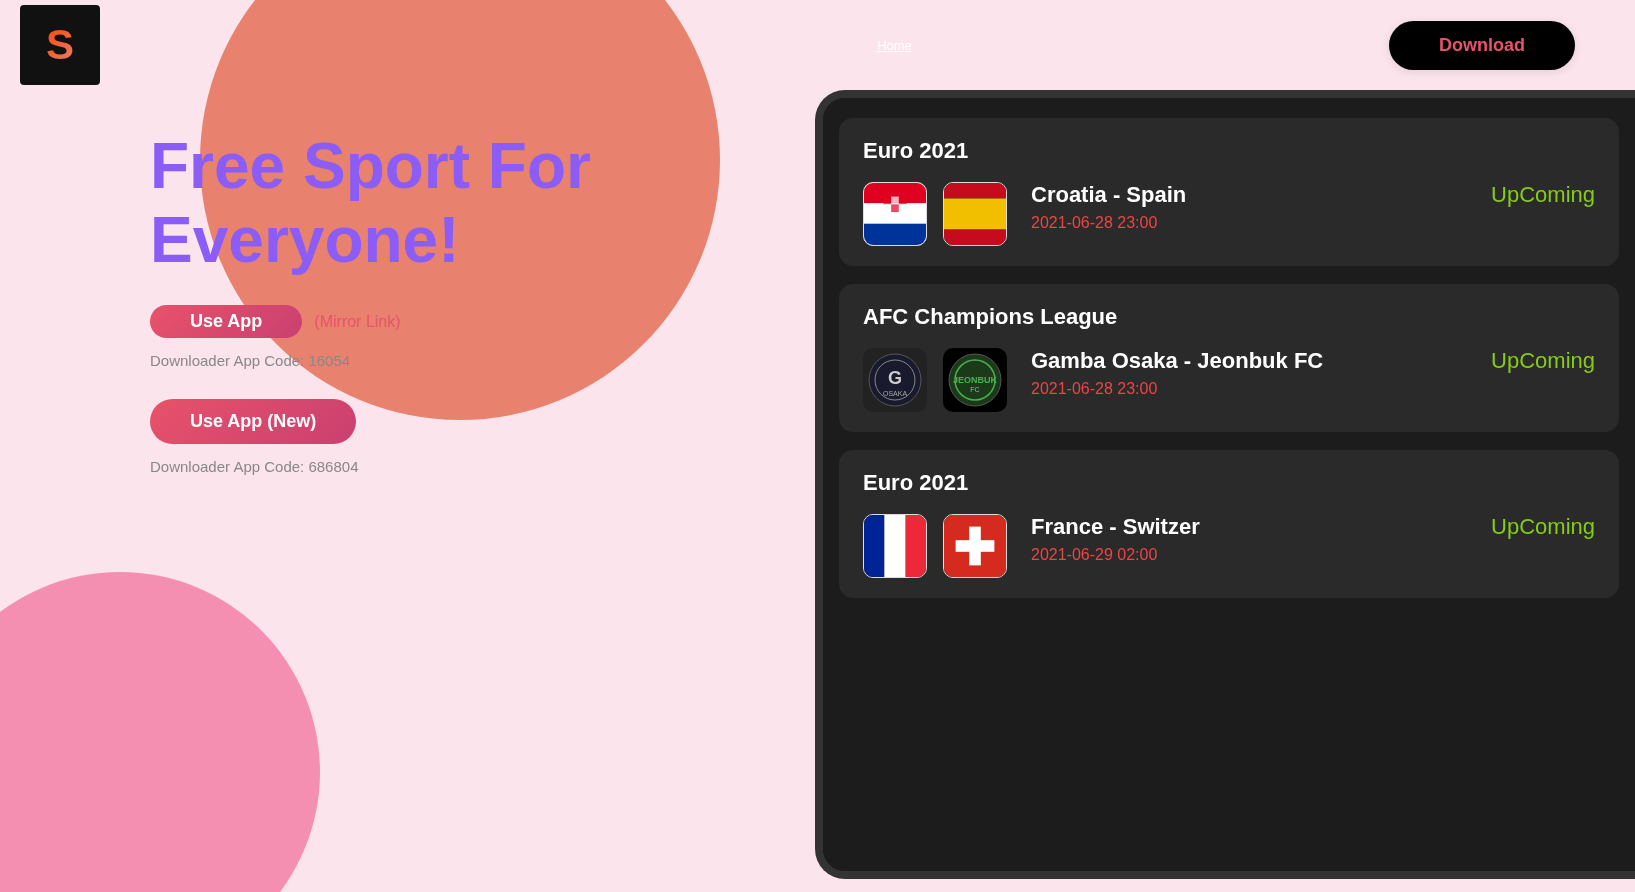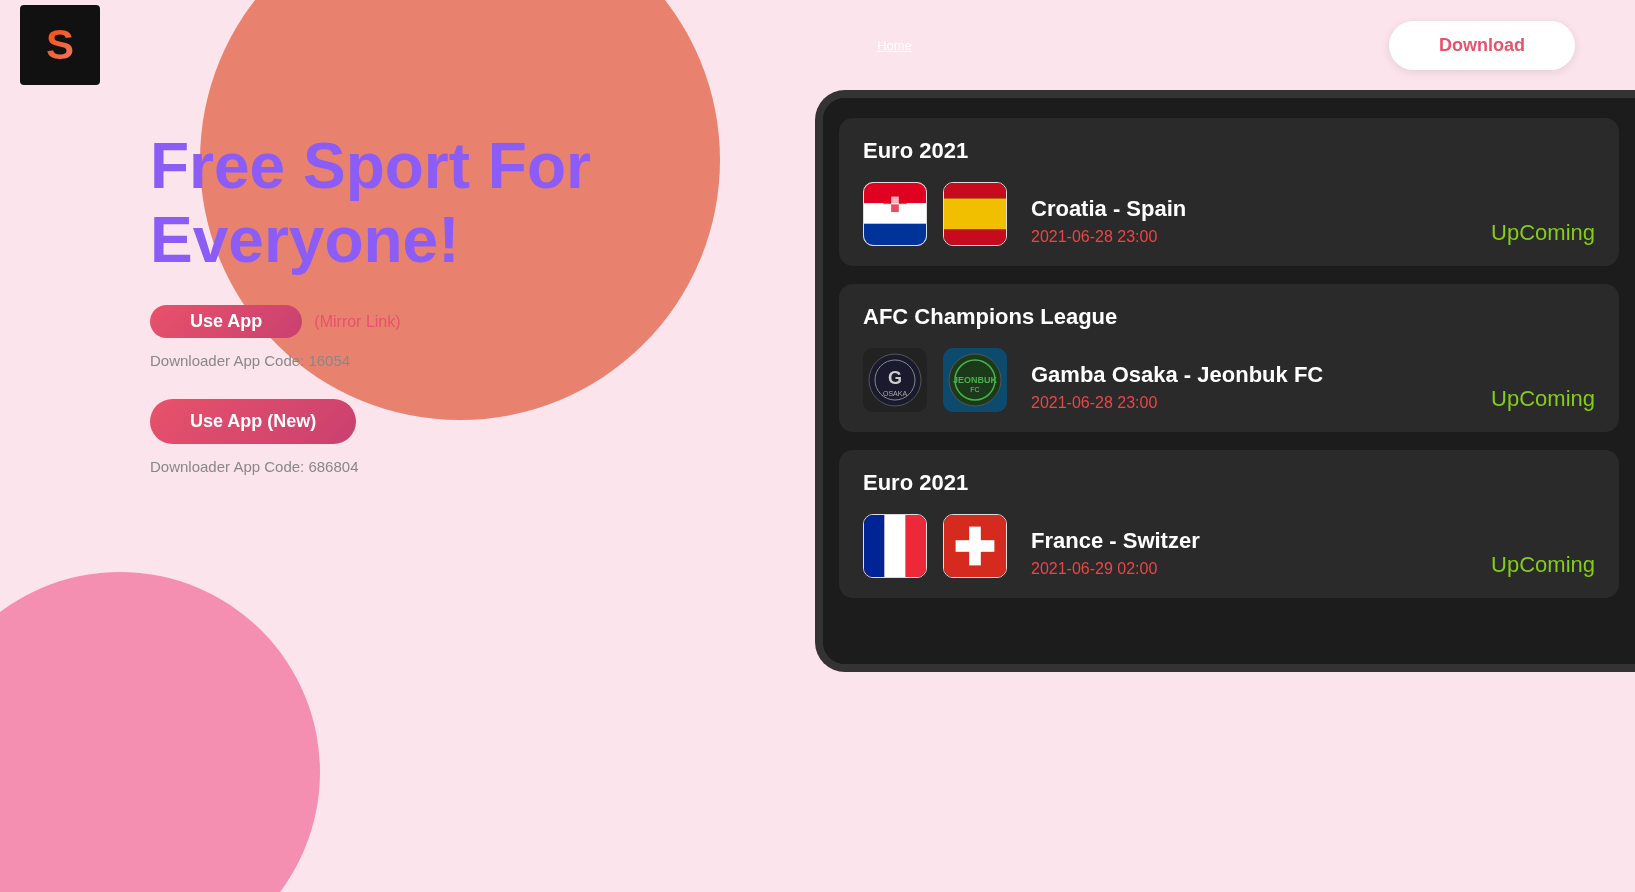--- a/index.html
+++ b/index.html
@@ -67,21 +67,21 @@
       margin-left: 300px;
     }
     .nav-link {
       font-size: 13px;
       color: #fff;
       text-decoration: underline;
       font-weight: 500;
       cursor: pointer;
     }
     .download-btn {
-      background: #ffffff;
+      background: #000000;
       border: none;
       border-radius: 40px;
       padding: 14px 50px;
       font-size: 18px;
       color: #e8526a;
       font-weight: 600;
       cursor: pointer;
       box-shadow: 0 2px 10px rgba(0,0,0,0.1);
     }
 
@@ -151,21 +151,21 @@
       margin-bottom: 14px;
       display: block;
     }
 
     
     .phone-mockup {
       position: absolute;
       right: 0;
       top: 90px;
       width: 820px;
-      height: 582px;
+      height: 789px;
       background: #1a1a1a;
       border-radius: 30px 0 0 30px;
       overflow: hidden;
       z-index: 6;
       border-left: 8px solid #333;
       border-top: 8px solid #333;
       border-bottom: 8px solid #333;
     }
     .phone-inner {
       padding: 20px 16px;
@@ -182,21 +182,21 @@
       margin-bottom: 18px;
     }
     .league-title {
       font-size: 22px;
       font-weight: 700;
       color: #fff;
       margin-bottom: 18px;
     }
     .match-row {
       display: flex;
-      align-items: flex-end;
+      align-items: flex-start;
       gap: 16px;
     }
     .flag-circle {
       width: 64px;
       height: 64px;
       border-radius: 10px;
       display: flex;
       align-items: center;
       justify-content: center;
       font-size: 36px;
@@ -236,21 +236,21 @@
       color: #aaa;
       text-align: center;
       overflow: hidden;
     }
 
     
     .gamba-logo {
       background: #222;
     }
     .jeonbuk-logo {
-      background: #0c4a6e;
+      background: #000000;
     }
   </style>
 </head>
 <body>
 
 <div class="bg-blob-top"></div>
 <div class="bg-blob-bottom"></div>
 
 <header>
   <div class="logo-box">

